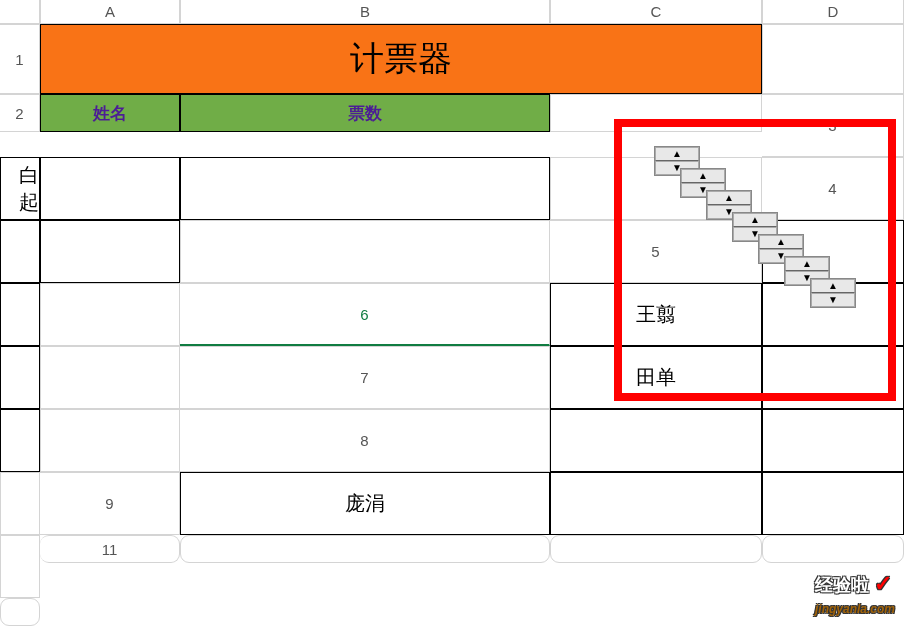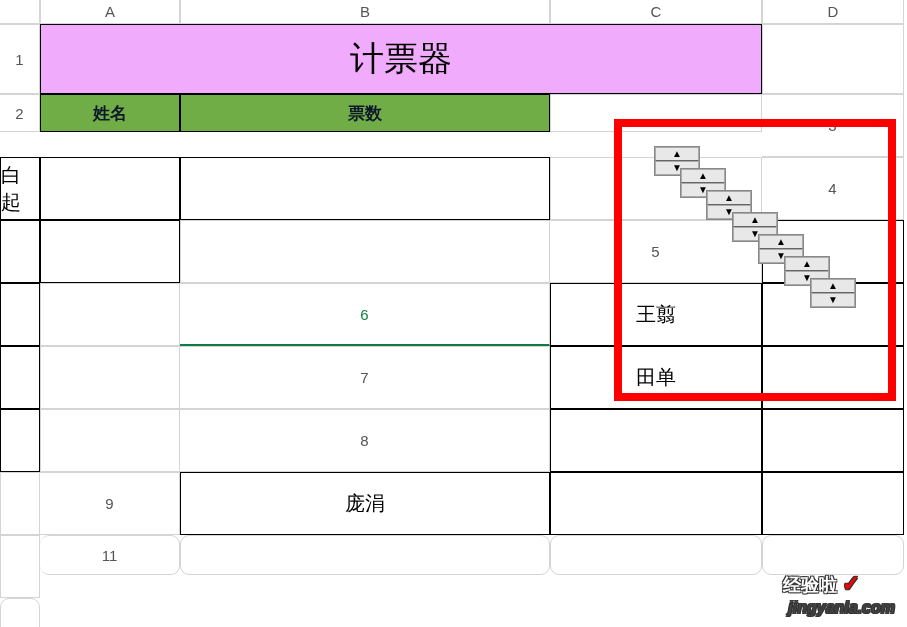--- a/index.html
+++ b/index.html
@@ -48,45 +48,46 @@
       border: 1px solid #d4d4d4;
       background: #ffffff;
       display: flex;
       align-items: center;
       justify-content: center;
       font-size: 16px;
       position: relative;
     }
     .title-cell {
       grid-column: 2 / 5;
-      background: #f0abfc;
+      background: #f97316;
       border: 1px solid #000;
       border-bottom: 1px solid #000;
       font-size: 34px;
       font-weight: normal;
       height: 70px;
     }
     .header-cell {
       background: #70ad47;
       border: 1px solid #000;
       font-weight: bold;
-      color: #0f172a;
+      color: #4c1d95;
       height: 38px;
       font-size: 17px;
     }
     .data-cell {
       border: 1px solid #000;
       background: #ffffff;
       height: 63px;
       font-size: 20px;
+      text-align: right;
     }
     .row-h-1 { height: 70px; }
     .row-h-2 { height: 38px; }
     .row-h-data { height: 63px; }
-    .row-h-11 { height: 40px; border-radius: 9px; }
+    .row-h-11 { height: 28px; border-radius: 9px; }
     .active-row-header {
       border-bottom: 2px solid #107c41;
       color: #107c41;
     }
     .red-box {
       position: absolute;
       border: 8px solid #ff0000;
       top: 119px;
       left: 614px;
       width: 282px;
@@ -124,33 +125,32 @@
       border-bottom: 1px solid #666;
     }
     .watermark {
       position: absolute;
       bottom: 8px;
       right: 12px;
       color: #fff;
       font-size: 18px;
       font-weight: bold;
       text-shadow: -1px -1px 0 #333, 1px -1px 0 #333, -1px 1px 0 #333, 1px 1px 0 #333;
-      text-align: center;
+      text-align: left;
       line-height: 1.2;
       z-index: 200;
     }
     .watermark .check {
       color: #ff0000;
       font-size: 22px;
     }
     .watermark .sub {
-      font-size: 16px;
+      font-size: 12px;
       font-style: italic;
-      color: #404040;
-      margin-left: 40px;
+      color: #a16207;
     }
     .empty-cell-right {
       border: 1px solid #d4d4d4;
       background: #ffffff;
     }
   </style>
 </head>
 <body>
 
 <div class="spreadsheet">

